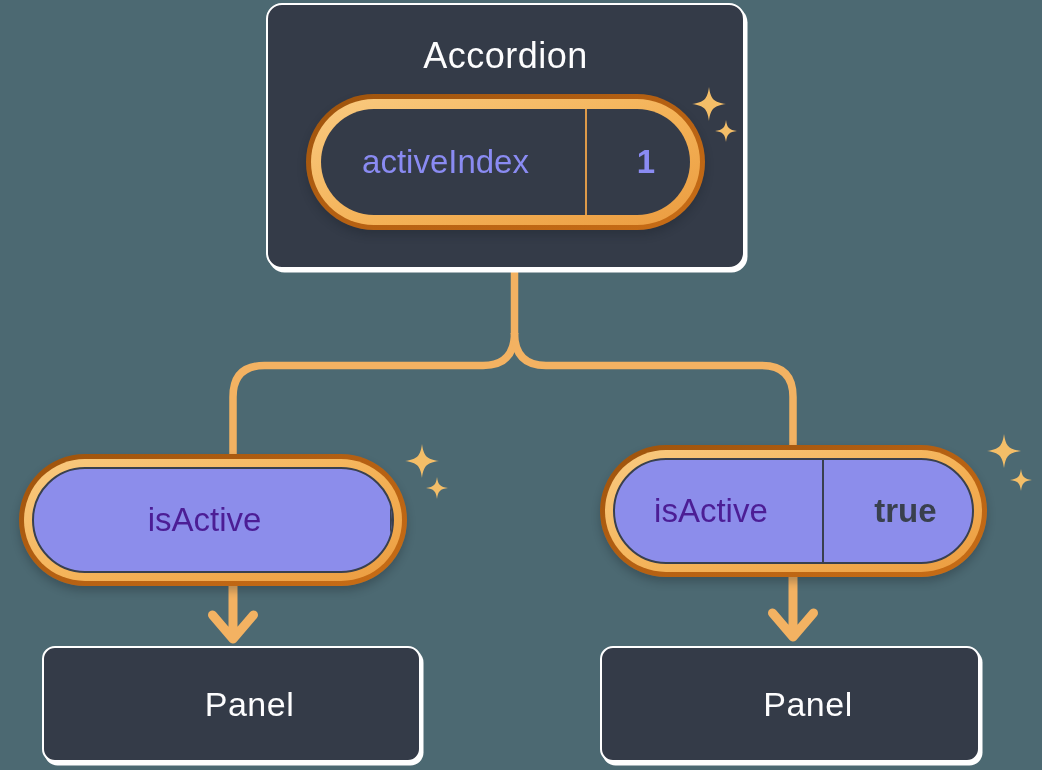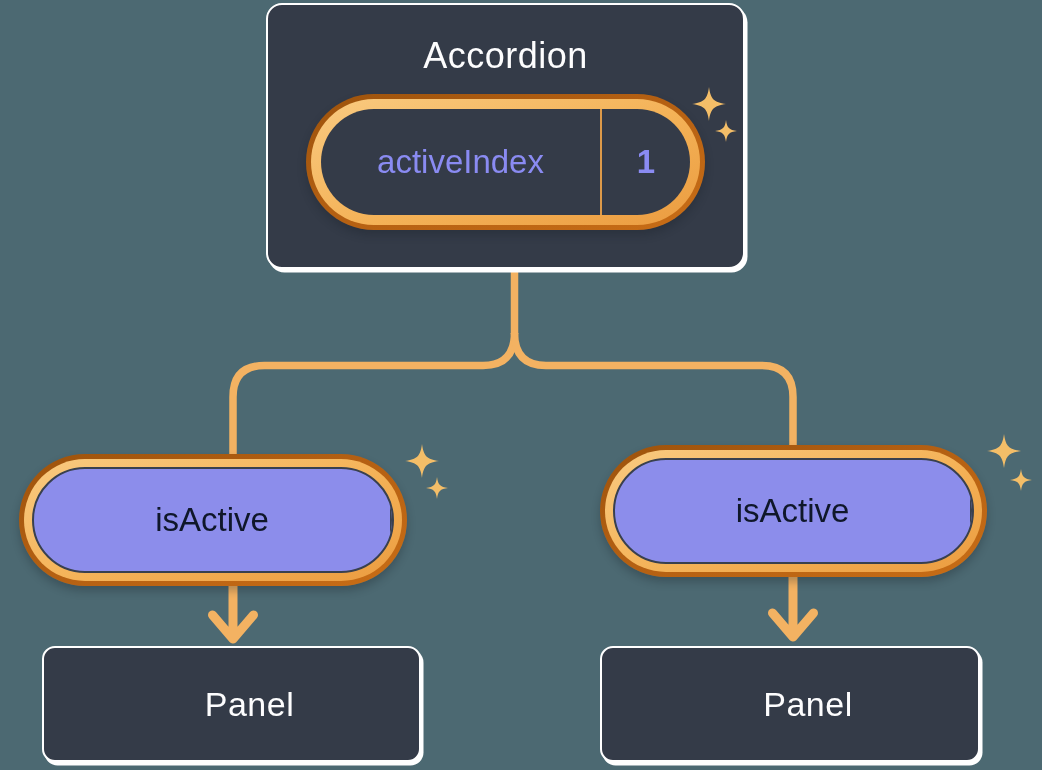--- a/index.html
+++ b/index.html
@@ -68,35 +68,36 @@
     width: 100%; height: 100%;
     border-radius: 999px;
     background: linear-gradient(160deg, #f9ca80 0%, #f4b257 55%, #eb9c40 100%);
   }
   .pill-core {
     width: 100%; height: 100%;
     border-radius: 999px;
     display: flex;
     align-items: stretch;
     overflow: hidden;
+    gap: 15px;
   }
   
   .pill-accordion { left: 306px; top: 94px; width: 399px; height: 136px; }
   .pill-accordion .pill-mid { padding: 10px; }
   .pill-accordion .pill-core { background: #343b48; }
   .pill-accordion .cell-name  { color: #8a8bf2; }
   .pill-accordion .cell-value { color: #8a8bf2; width: 88px; }
   .pill-accordion .pill-divider { background: #dd9a49; }
   
   .pill-child .pill-mid { padding: 8px; }
   .pill-child .pill-core {
     background: #8c8deb;
     border: 2.5px solid #39404e;
   }
-  .pill-child .cell-name  { color: #0f172a; flex-basis: 59%; }
+  .pill-child .cell-name  { color: #4c1d95; flex-basis: 59%; }
   .pill-child .cell-value { color: #39404e; flex-basis: 41%; }
   .pill-child .pill-divider { background: #39404e; }
   .pill-left  { left: 19px;  top: 454px; width: 388px; height: 132px; }
   .pill-right { left: 600px; top: 445px; width: 387px; height: 132px; }
   .cell {
     display: flex;
     align-items: center;
     justify-content: center;
     font-size: 33px;
   }
@@ -147,20 +148,21 @@
         <div class="pill-divider"></div>
       </div>
     </div>
   </div>
 
   <div class="pill-outer pill-child pill-right">
     <div class="pill-mid">
       <div class="pill-core">
         <div class="cell cell-name">isActive</div>
         <div class="pill-divider"></div>
+        <div class="cell cell-value">true</div>
       </div>
     </div>
   </div>
 
   <div class="dark-box panel-box panel-left">
     <div class="panel-label">Panel</div>
   </div>
   <div class="dark-box panel-box panel-right">
     <div class="panel-label">Panel</div>
   </div>

